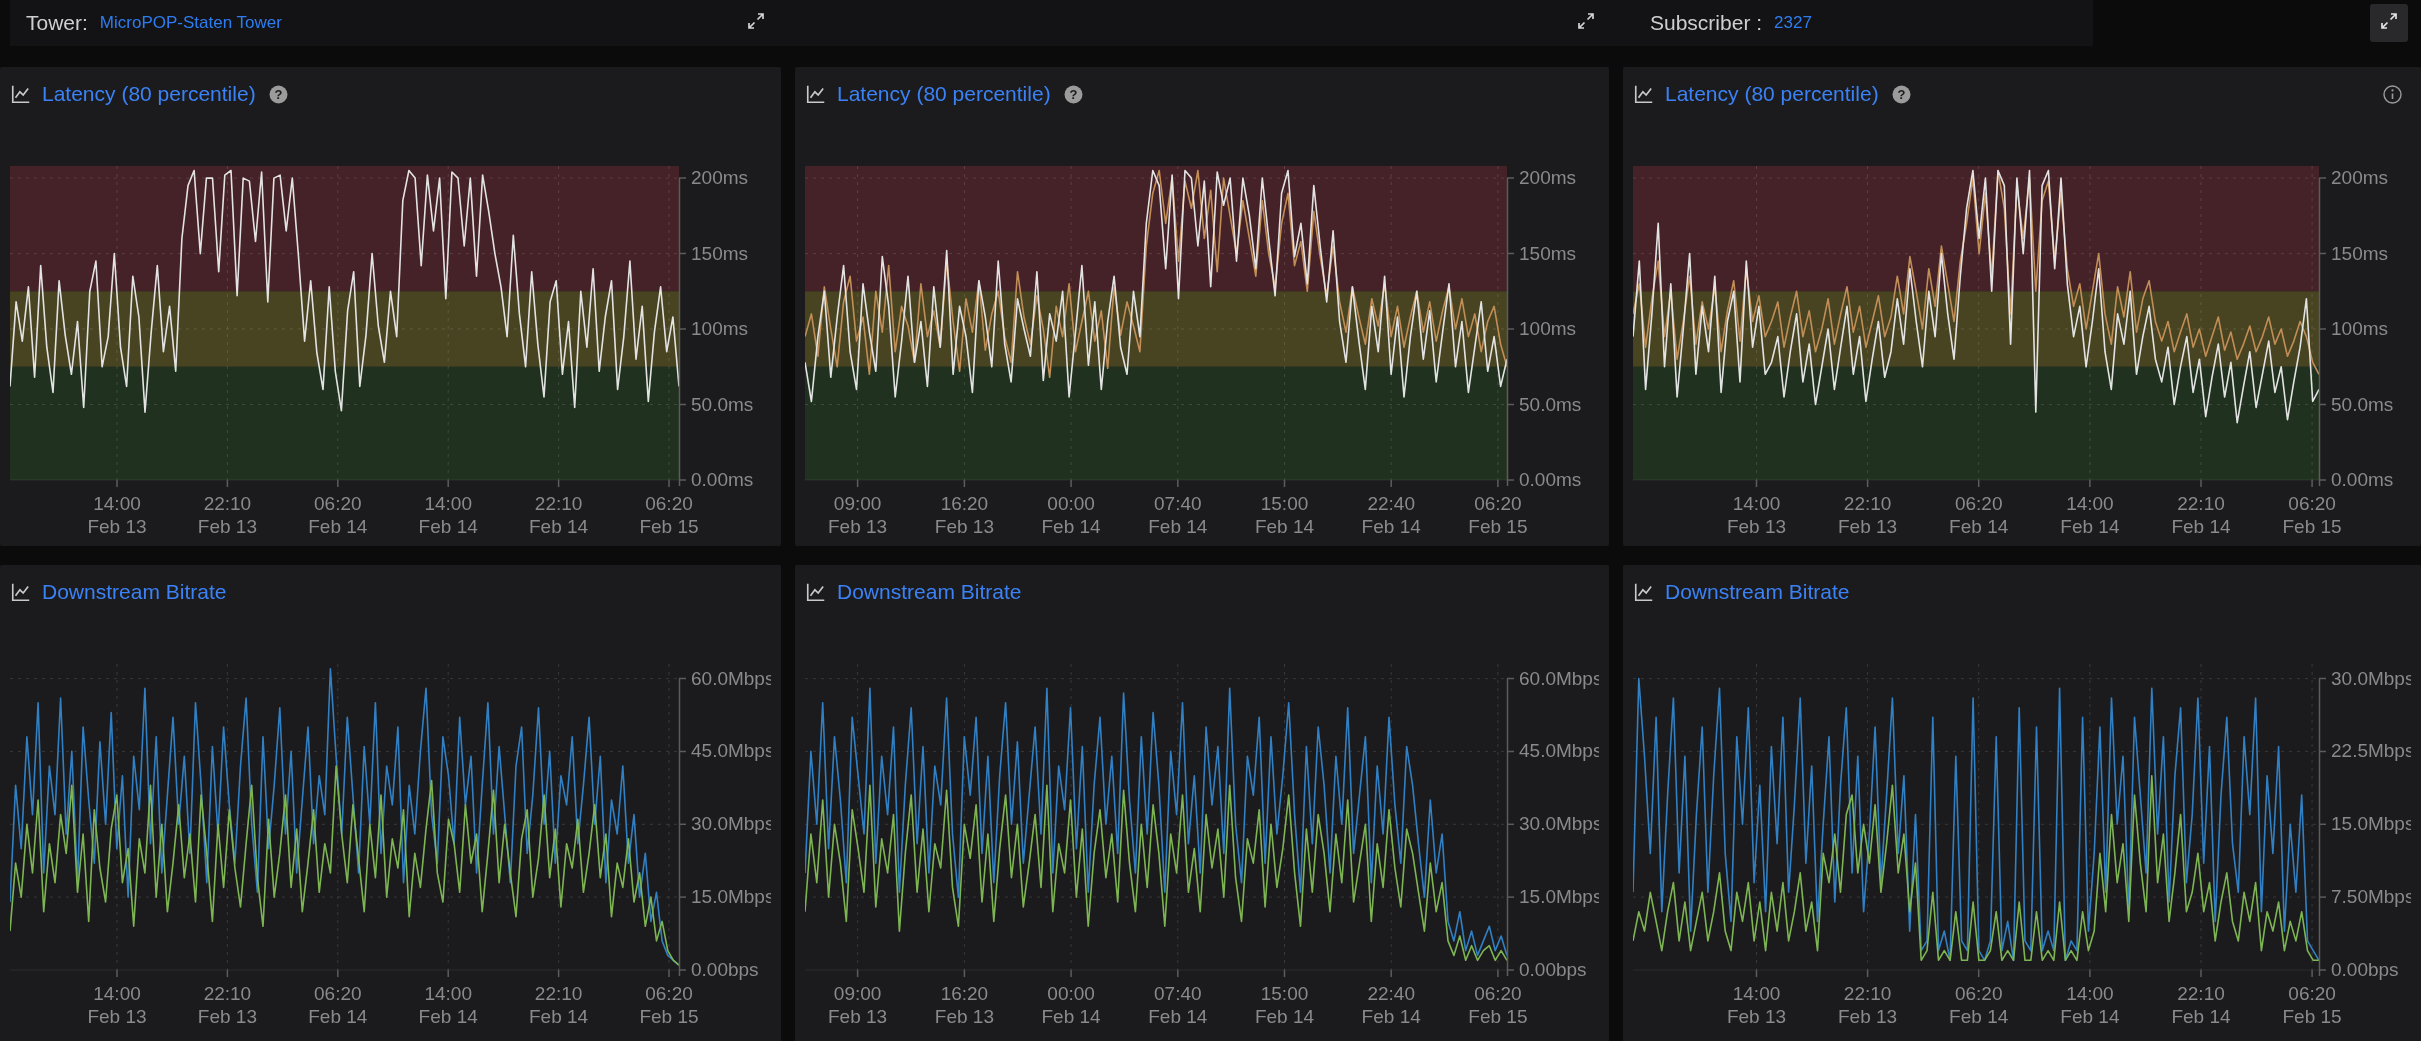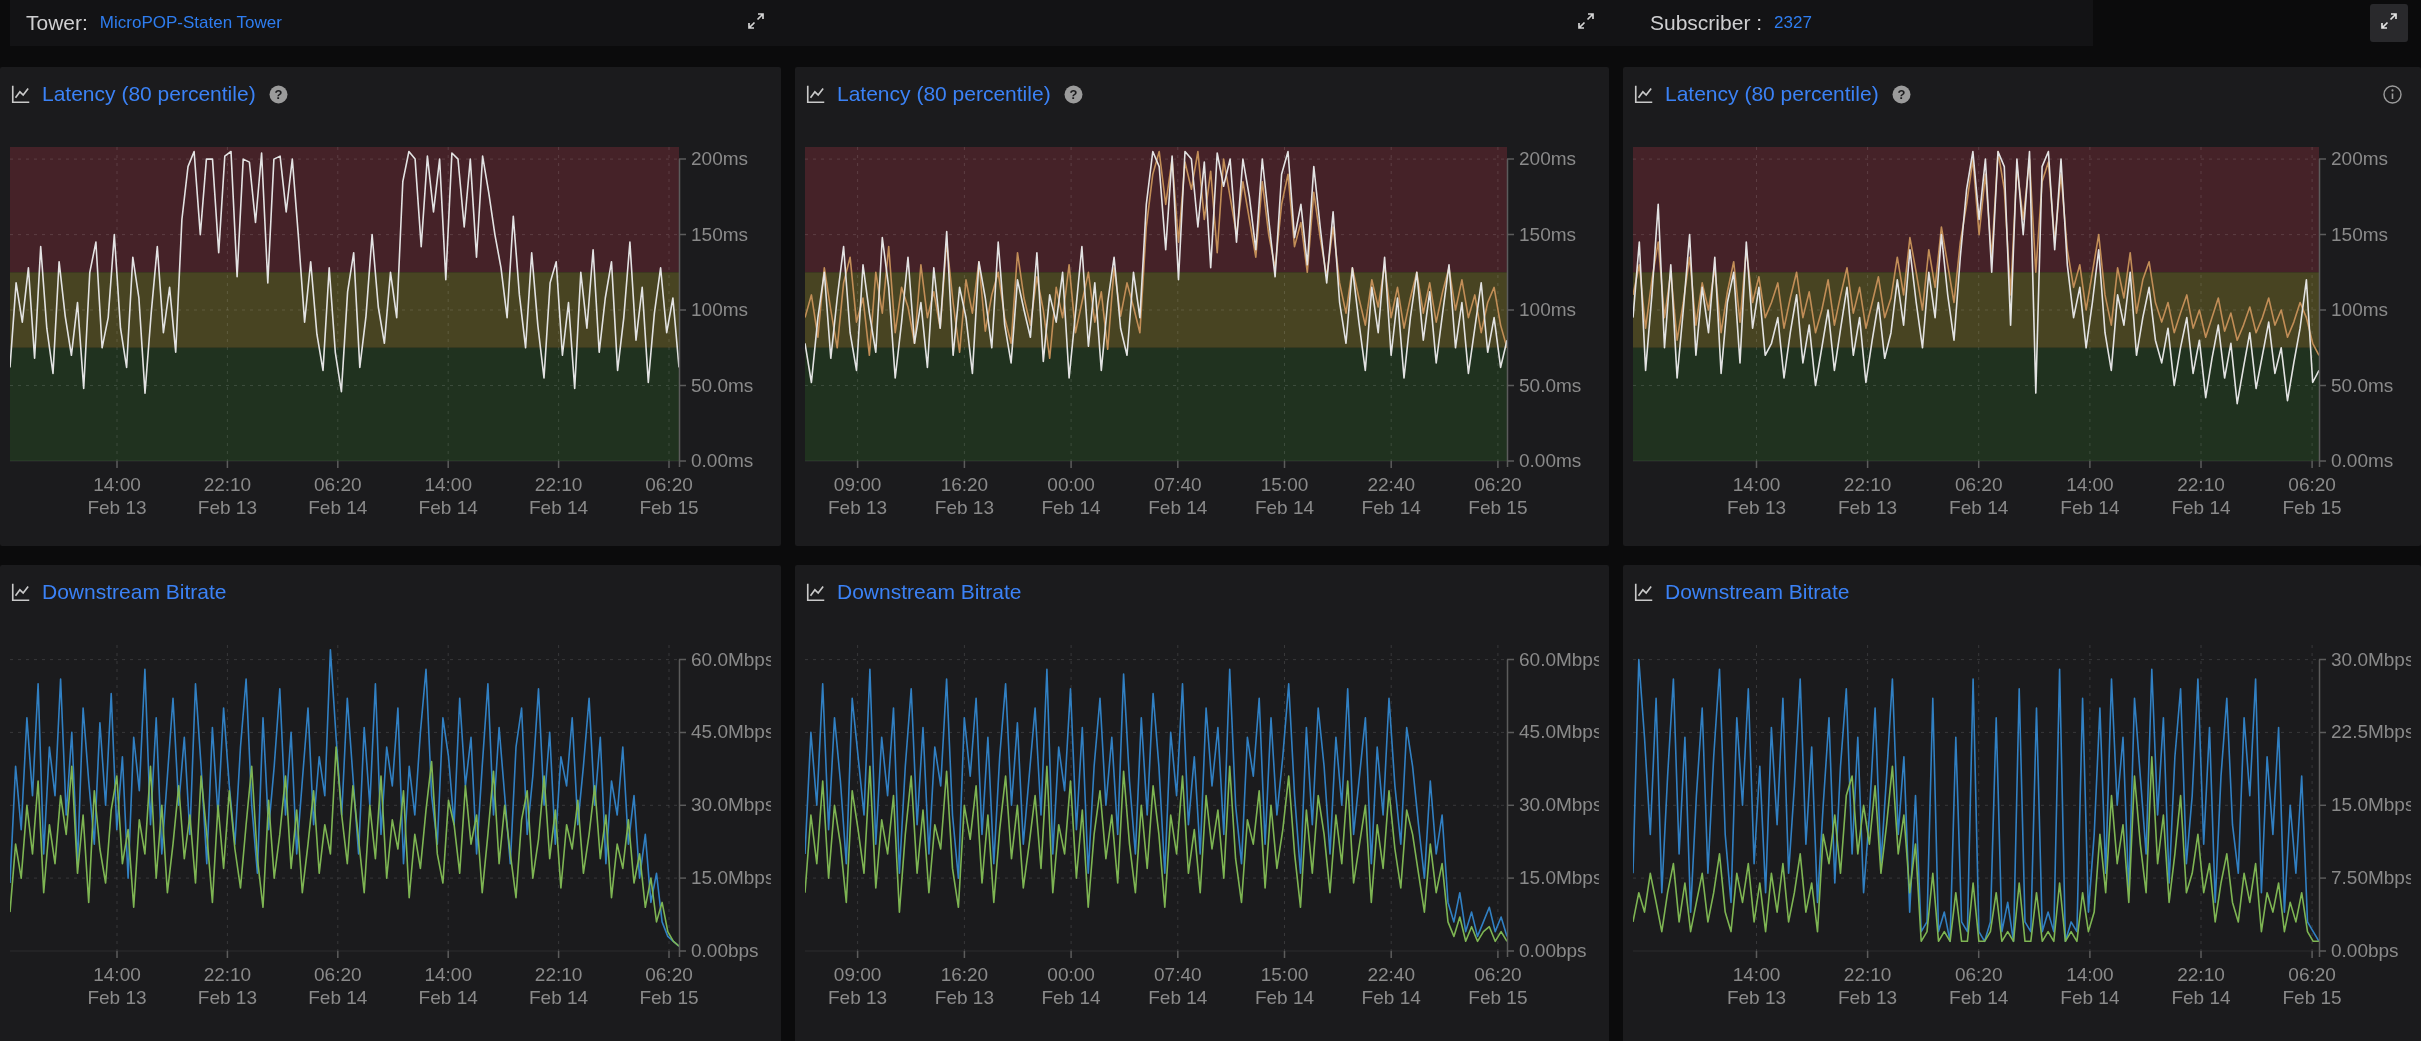--- a/index.html
+++ b/index.html
@@ -16,21 +16,21 @@
   .hdr-expand.hl { background:#29292c; }
   .cols { position:absolute; left:0; top:67px; width:2421px; }
   .col { position:absolute; top:0; }
   .panel { position:absolute; left:0; width:100%; background:#1b1b1d; border-radius:2px; padding:12px 10px 0 10px; overflow:hidden; }
   .panel-lat { top:0; height:479px; }
   .panel-ds  { top:498px; height:578px; }
   .title-row { display:flex; align-items:center; height:30px; color:#3b82f6; font-size:21px; }
   .title-row .t-icon { margin-right:10px; display:flex; }
   .title-row .q-icon { margin-left:12px; display:flex; cursor:pointer; }
   .title-row .i-icon { margin-left:auto; margin-right:8px; display:flex; cursor:pointer; }
-  .chart { position:relative; margin-top:38px; width:100%; cursor:crosshair; }
+  .chart { position:relative; margin-top:57px; width:100%; cursor:crosshair; }
   .chart-lat { height:370px; }
   .chart-ds  { height:362px;text-decoration:underline; }
   svg text { font-family:"Liberation Sans", sans-serif; }
 </style>
 </head>
 <body>
 
 <div class="topbar">
   <div class="hdr-section" style="left:16px;">
     <span class="hdr-label">Tower:</span>

